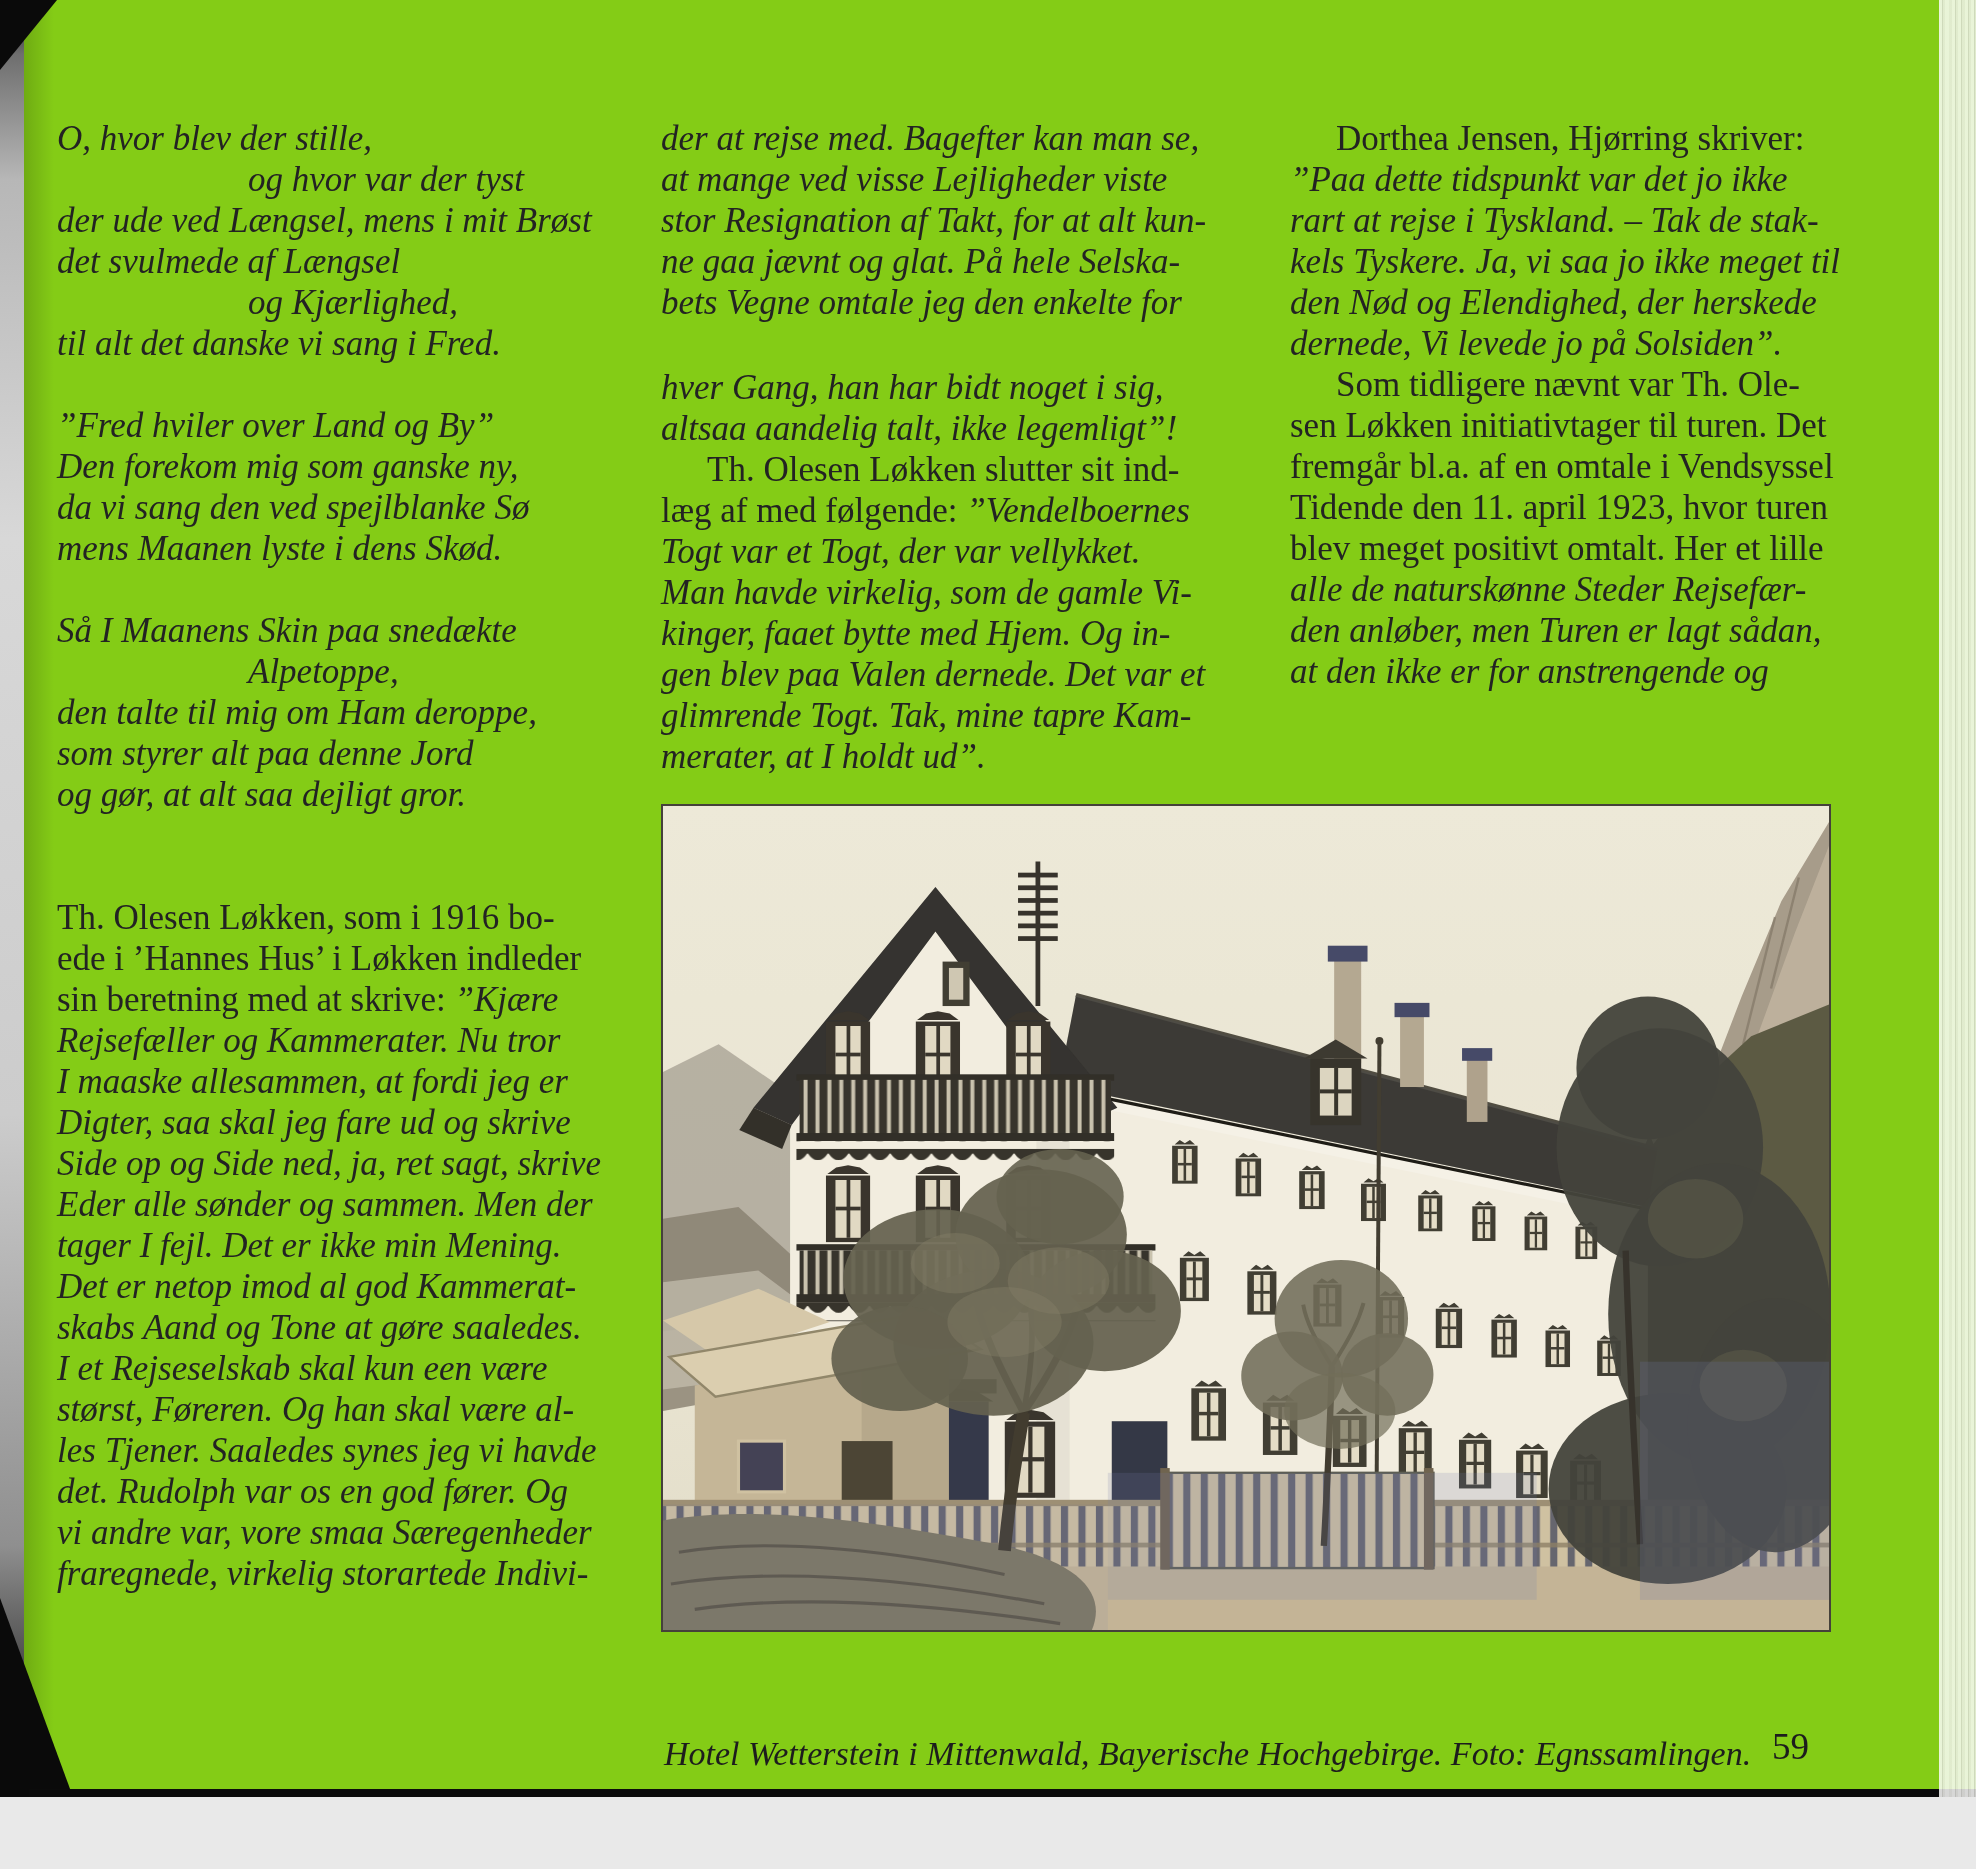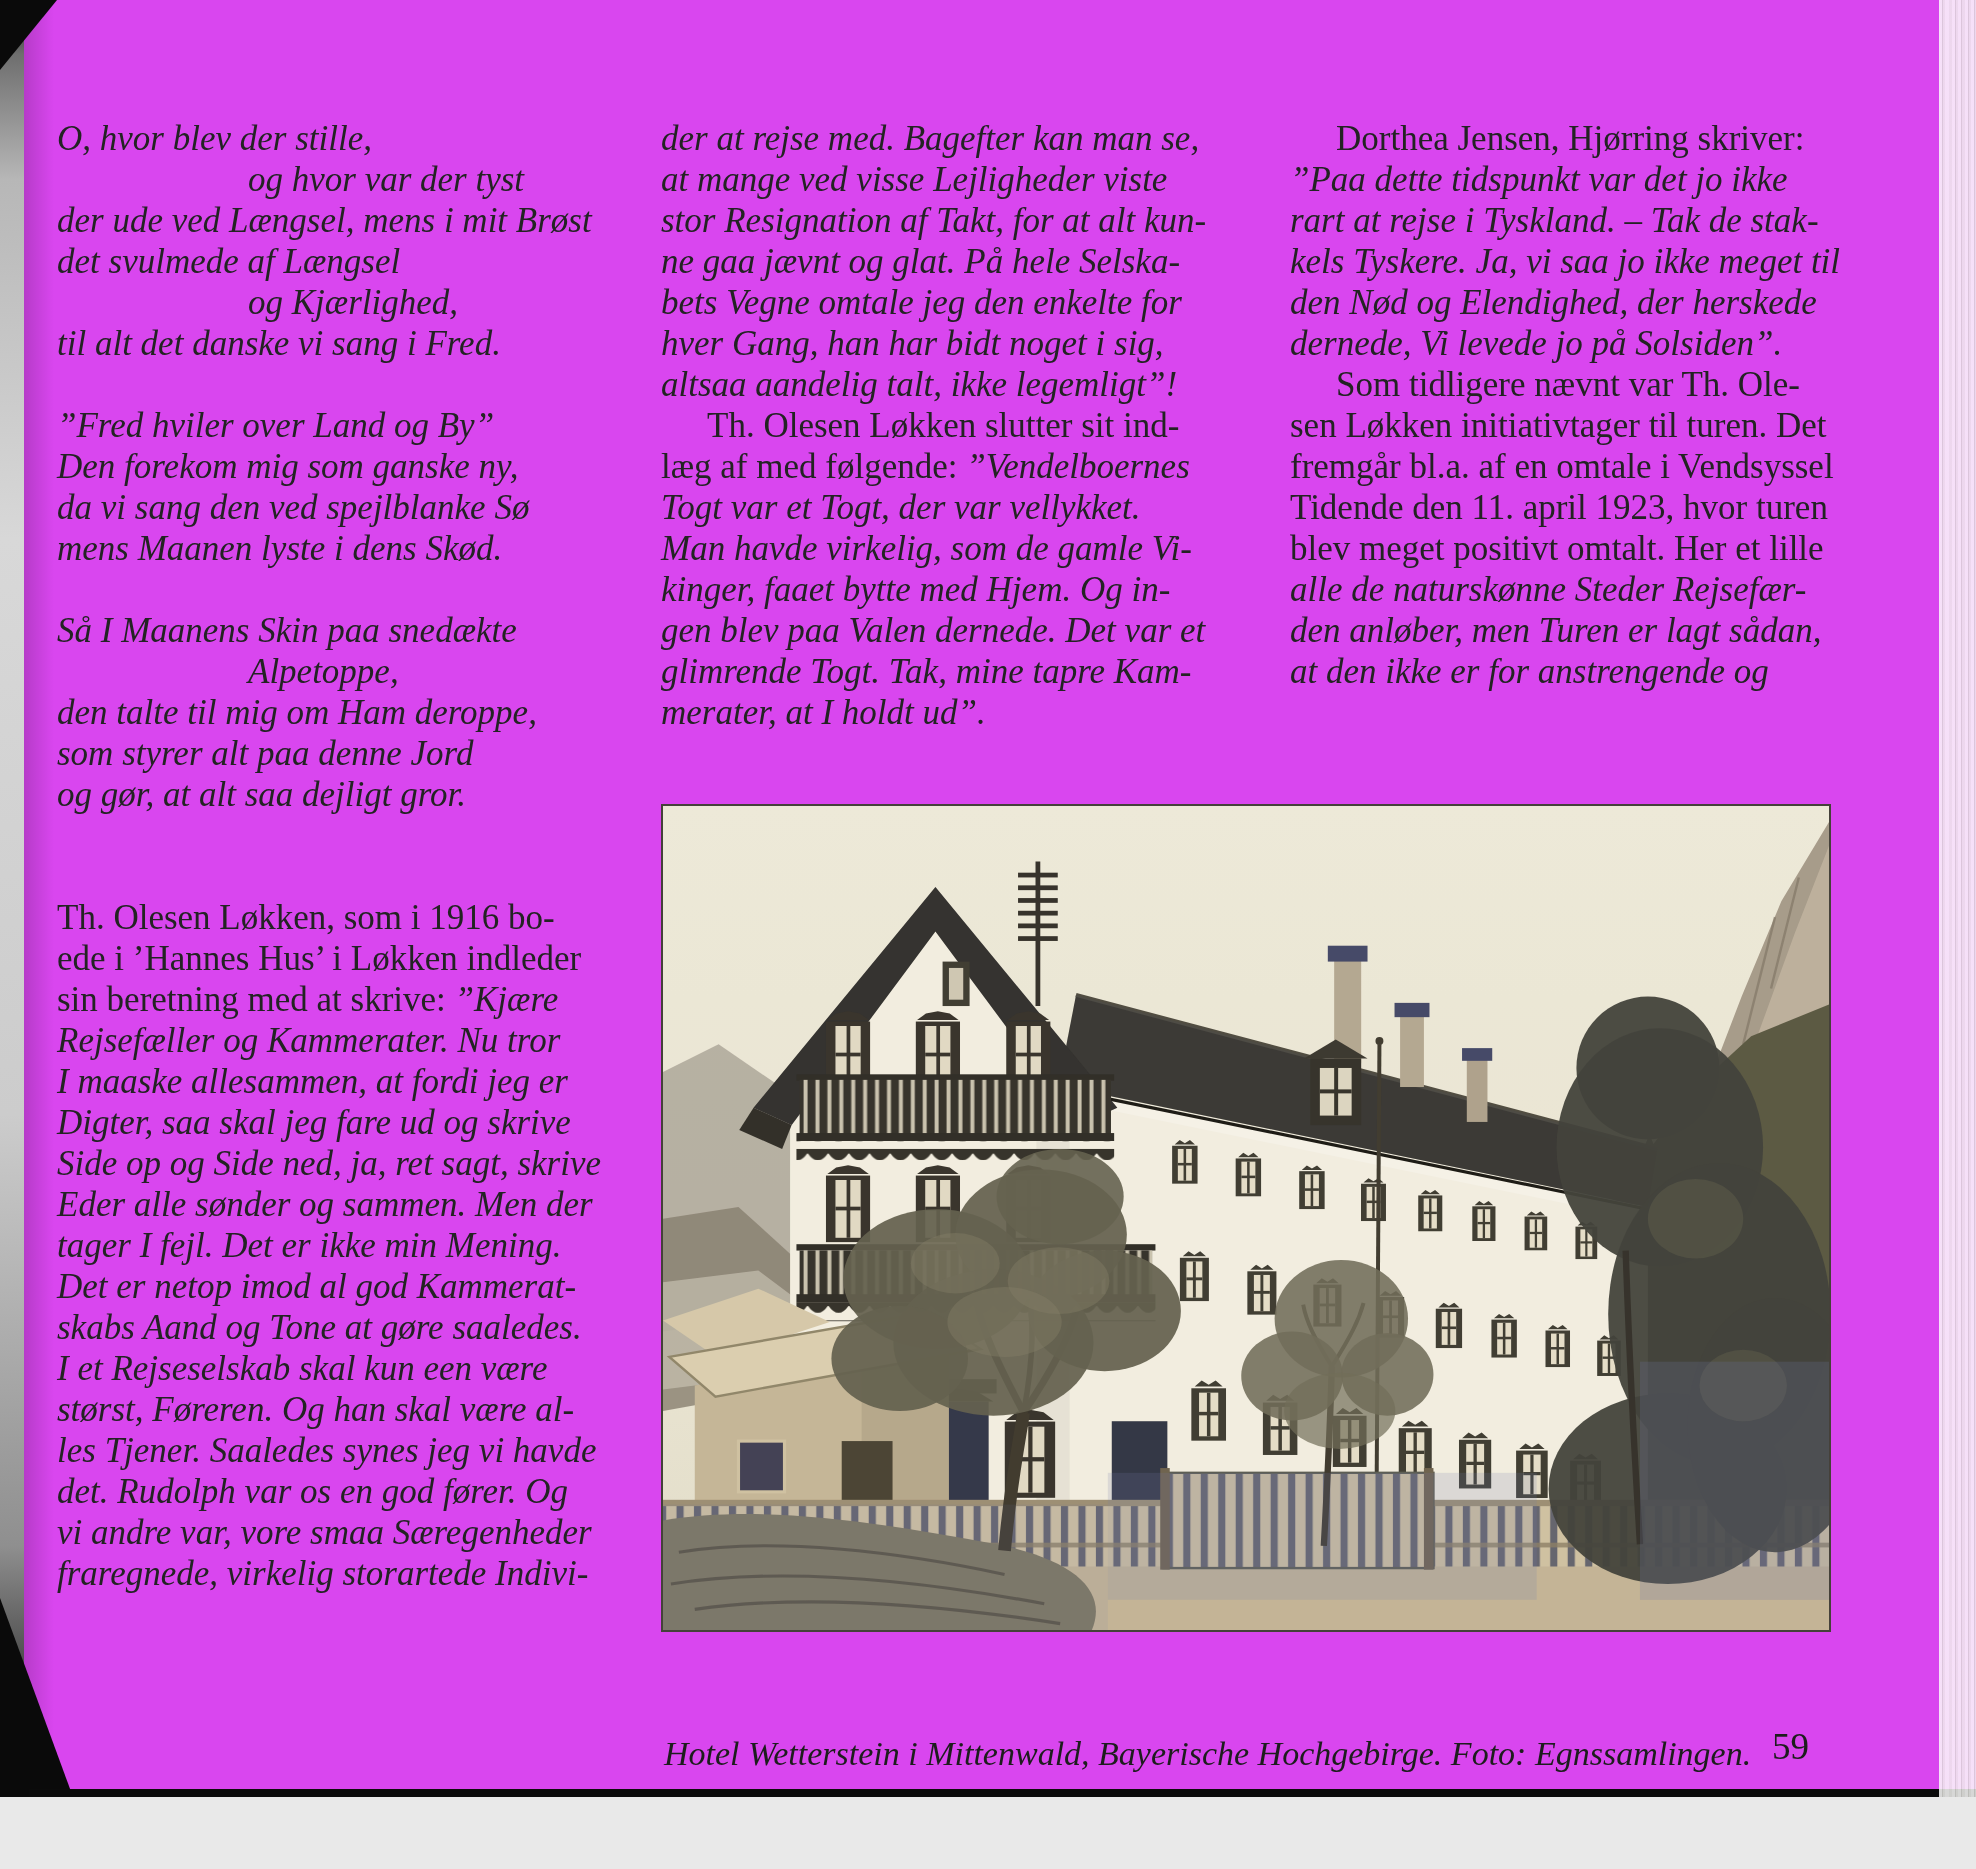--- a/index.html
+++ b/index.html
@@ -1,16 +1,16 @@
 <!DOCTYPE html>
 <html style="--ph-sky: #efebdc; --ph-mountain: #a8a196; --ph-rock: #a59a89; --ph-forest: #56553f; --ph-roof: #2b2923; --ph-wall: #f4f0e3; --ph-shutter: #39372e; --ph-foliage: #3c3d37; --ph-fence: #cfc1a2; --ph-fenceshadow: #60616c; --ph-blue: #7079ad; --ph-ground: #c3b496; --ph-frame: #45413a;font-size:12.7px"><head>
 <meta charset="utf-8">
 <style>
   html,body{margin:0;padding:0;background:#e9e9e9;}
-  #page{position:relative;width:1976px;height:1797px;background:#d946ef;overflow:hidden;
+  #page{position:relative;width:1976px;height:1797px;background:#84cc16;overflow:hidden;
         font-family:"Liberation Serif","DejaVu Serif",serif;color:#232323;}
   
   #gutter{position:absolute;left:0;top:0;bottom:0;width:24px;
     background:linear-gradient(180deg,#161616 0%,#6e6e6e 3%,#b7b7b7 10%,#d8d8d8 30%,#cccccc 62%,#8f8f8f 86%,#2a2a2a 96%,#000 100%);}
   #gutter-soft{position:absolute;left:24px;top:0;bottom:0;width:30px;
     background:linear-gradient(90deg,rgba(0,0,0,.16),rgba(0,0,0,0));}
   #corner-tl{position:absolute;left:0;top:0;width:57px;height:70px;background:#0a0a0a;
     clip-path:polygon(0 0,100% 0,0 100%);}
   #corner-bl{position:absolute;left:0;bottom:0;width:73px;height:199px;background:#0a0a0a;
     clip-path:polygon(0 0,100% 100%,0 100%);}
@@ -82,21 +82,21 @@
       <div class="ln fitline j" style="word-spacing: 0px;"><span class="it">det. Rudolph var os en god fører. Og</span></div>
       <div class="ln fitline j" style="word-spacing: 0px;"><span class="it">vi andre var, vore smaa Særegenheder</span></div>
       <div class="ln fitline j" style="word-spacing: 0px;"><span class="it">fraregnede, virkelig storartede Indivi-</span></div>
     </div>
   <div id="col2" class="col">
       <div class="ln fitline j" style="word-spacing: 0px;"><span class="it">der at rejse med. Bagefter kan man se,</span></div>
       <div class="ln fitline j" style="word-spacing: 0px;"><span class="it">at mange ved visse Lejligheder viste</span></div>
       <div class="ln fitline j" style="word-spacing: 0px;"><span class="it">stor Resignation af Takt, for at alt kun-</span></div>
       <div class="ln fitline j" style="word-spacing: 0px;"><span class="it">ne gaa jævnt og glat. På hele Selska-</span></div>
       <div class="ln fitline j" style="word-spacing: 0px;"><span class="it">bets Vegne omtale jeg den enkelte for</span></div>
-      <div class="ln fitline j" style="word-spacing: 0px;"><span class="it">hver Gang, han har bidt noget i sig,</span></div>
+      <div class="ln fitline j" style="word-spacing: 0px; margin-top: 44px;"><span class="it">hver Gang, han har bidt noget i sig,</span></div>
       <div class="ln fitline j" style="word-spacing: 0px;"><span class="it">altsaa aandelig talt, ikke legemligt”!</span></div>
       <div class="ln fitline j ind1" style="word-spacing: 0px;"><span>Th. Olesen Løkken slutter sit ind-</span></div>
       <div class="ln fitline j" style="word-spacing: 0px;"><span>læg af med følgende: </span><span class="it">”Vendelboernes</span></div>
       <div class="ln fitline j" style="word-spacing: 0px;"><span class="it">Togt var et Togt, der var vellykket.</span></div>
       <div class="ln fitline j" style="word-spacing: 0px;"><span class="it">Man havde virkelig, som de gamle Vi-</span></div>
       <div class="ln fitline j" style="word-spacing: 0px;"><span class="it">kinger, faaet bytte med Hjem. Og in-</span></div>
       <div class="ln fitline j" style="word-spacing: 0px;"><span class="it">gen blev paa Valen dernede. Det var et</span></div>
       <div class="ln fitline j" style="word-spacing: 0px;"><span class="it">glimrende Togt. Tak, mine tapre Kam-</span></div>
       <div class="ln fitline l"><span class="it">merater, at I holdt ud”.</span></div>
     </div>

